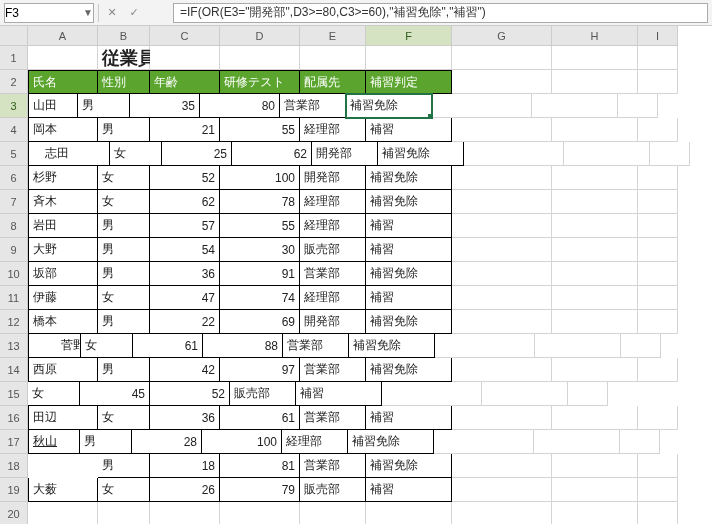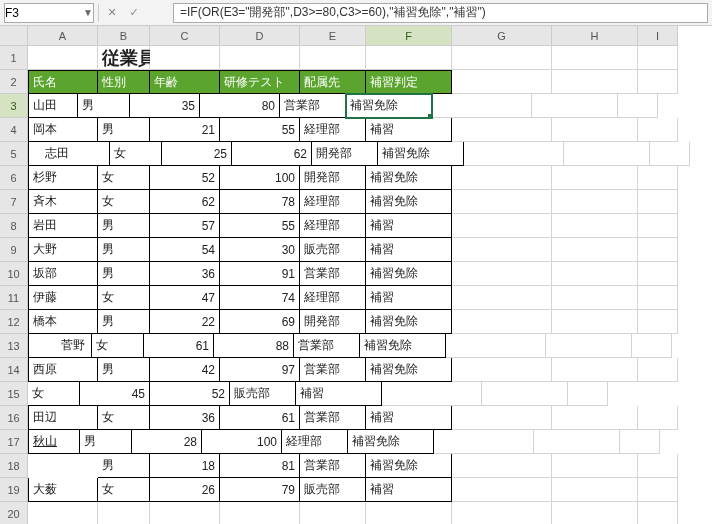--- a/index.html
+++ b/index.html
@@ -275,21 +275,21 @@
         <div class="cell data-cell" style="width: 52px;">男</div>
         <div class="cell data-cell num" style="width: 70px;">22</div>
         <div class="cell data-cell num" style="width: 80px;">69</div>
         <div class="cell data-cell" style="width: 66px;">開発部</div>
         <div class="cell data-cell" style="width: 86px;">補習免除</div>
         <div class="cell " style="width: 100px;"></div>
         <div class="cell " style="width: 86px;"></div>
         <div class="cell " style="width: 40px;"></div>
       </div>
       <div class="grid-row">
-        <div class="cell data-cell data-left" style="width: 64px; padding-left: 32px;">菅野</div>
+        <div class="cell data-cell data-left" style="width: 53px; padding-left: 32px;">菅野</div>
         <div class="cell data-cell" style="width: 52px;">女</div>
         <div class="cell data-cell num" style="width: 70px;">61</div>
         <div class="cell data-cell num" style="width: 80px;">88</div>
         <div class="cell data-cell" style="width: 66px;">営業部</div>
         <div class="cell data-cell" style="width: 86px;">補習免除</div>
         <div class="cell " style="width: 100px;"></div>
         <div class="cell " style="width: 86px;"></div>
         <div class="cell " style="width: 40px;"></div>
       </div>
       <div class="grid-row">

